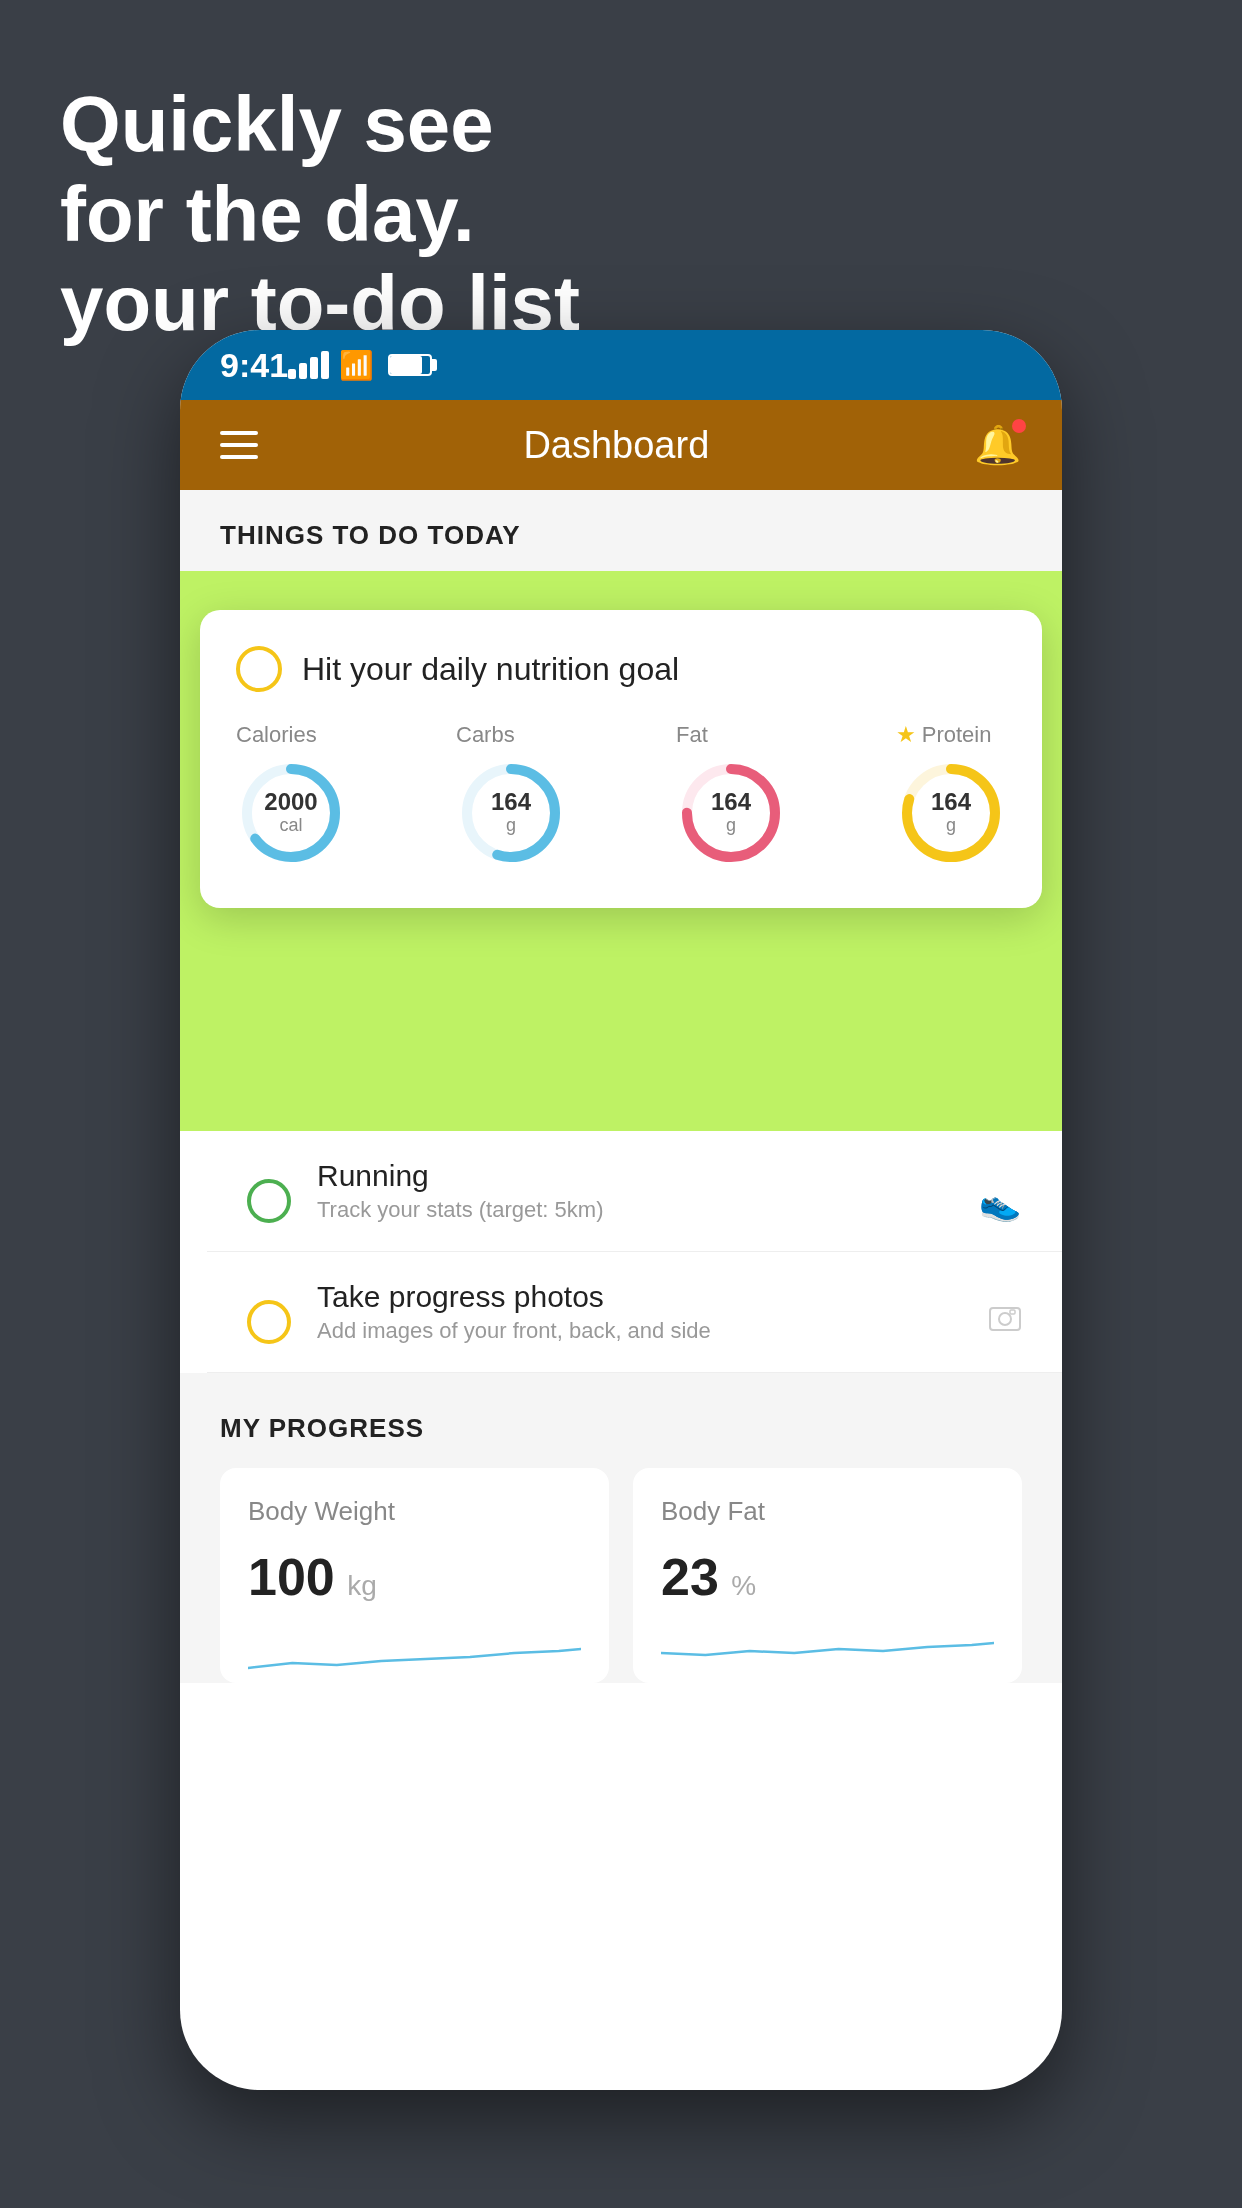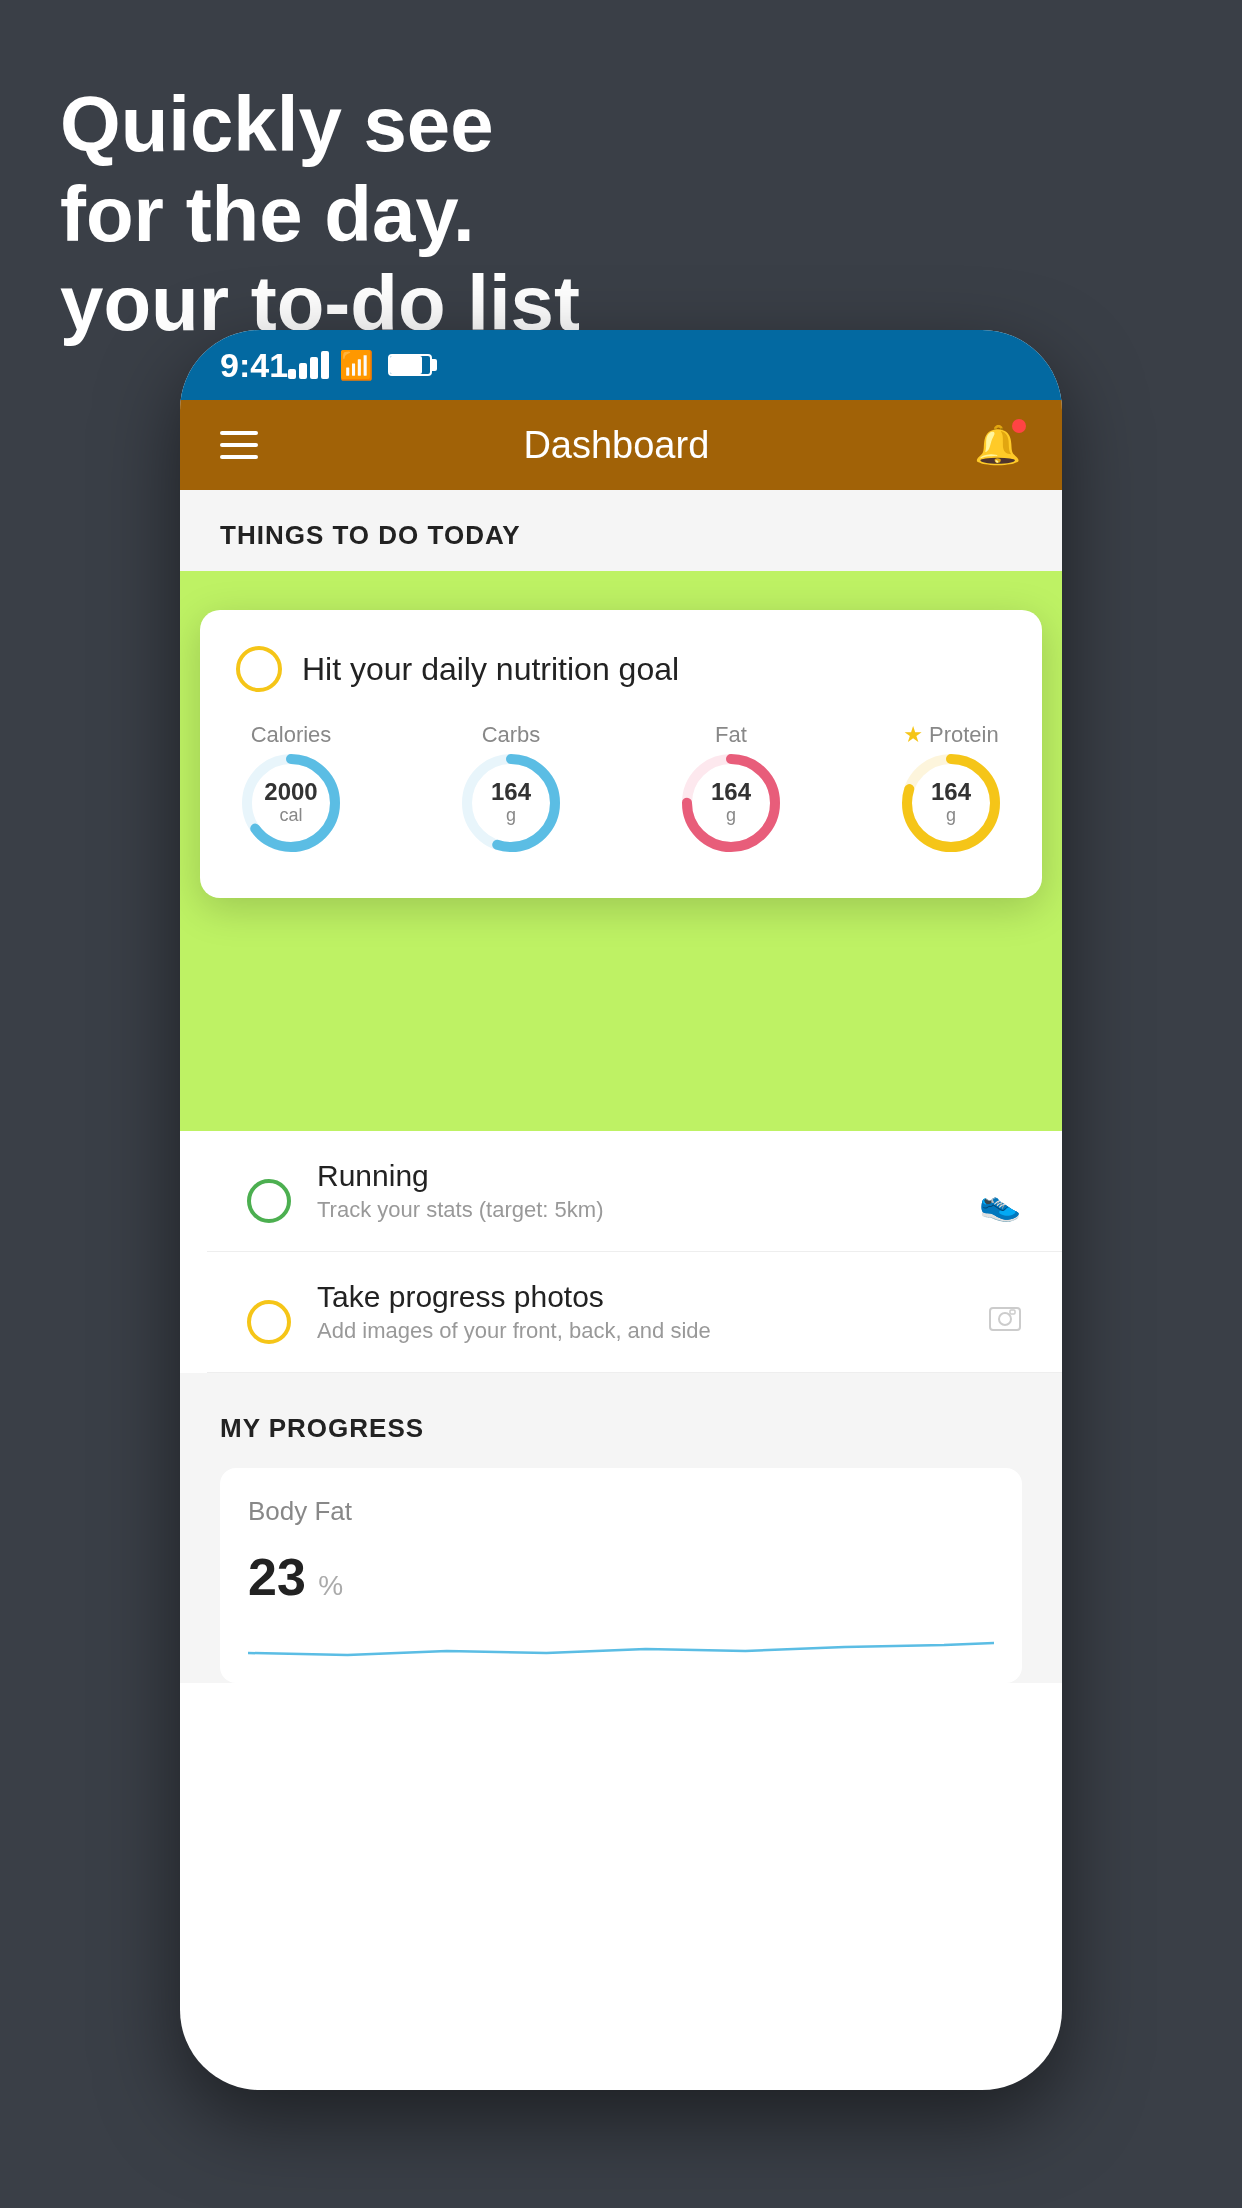--- a/index.html
+++ b/index.html
@@ -186,21 +186,22 @@
       color: #222;
     }
     .nutrition-stats {
       display: flex;
       justify-content: space-between;
       align-items: flex-start;
     }
     .stat-item {
       display: flex;
       flex-direction: column;
-      align-items: center;
+      align-items: flex-start;
+      gap: 10px;
     }
     .stat-label {
       font-size: 22px;
       color: #888;
     }
     .stat-label.star {
       display: flex;
       align-items: center;
       gap: 6px;
     }
@@ -465,20 +466,32 @@
           </svg>
         </span>
       </div>
 
     </div>
 
     <div class="progress-section">
       <div class="progress-title">MY PROGRESS</div>
       <div class="progress-cards">
 
+        <div class="progress-card">
+          <div class="progress-card-title">Body Weight</div>
+          <div>
+            <span class="progress-card-value">100</span>
+            <span class="progress-card-unit">kg</span>
+          </div>
+          <div class="mini-chart">
+            <svg viewBox="0 0 300 60" preserveAspectRatio="none">
+              <polyline points="0,45 40,40 80,42 120,38 160,36 200,34 240,30 280,28 300,26" fill="none" stroke="#5bbde4" stroke-width="2.5" stroke-linecap="round" stroke-linejoin="round"></polyline>
+            </svg>
+          </div>
+        </div>
 
         <div class="progress-card">
           <div class="progress-card-title">Body Fat</div>
           <div>
             <span class="progress-card-value">23</span>
             <span class="progress-card-unit">%</span>
           </div>
           <div class="mini-chart">
             <svg viewBox="0 0 300 60" preserveAspectRatio="none">
               <polyline points="0,30 40,32 80,28 120,30 160,26 200,28 240,24 280,22 300,20" fill="none" stroke="#5bbde4" stroke-width="2.5" stroke-linecap="round" stroke-linejoin="round"></polyline>

